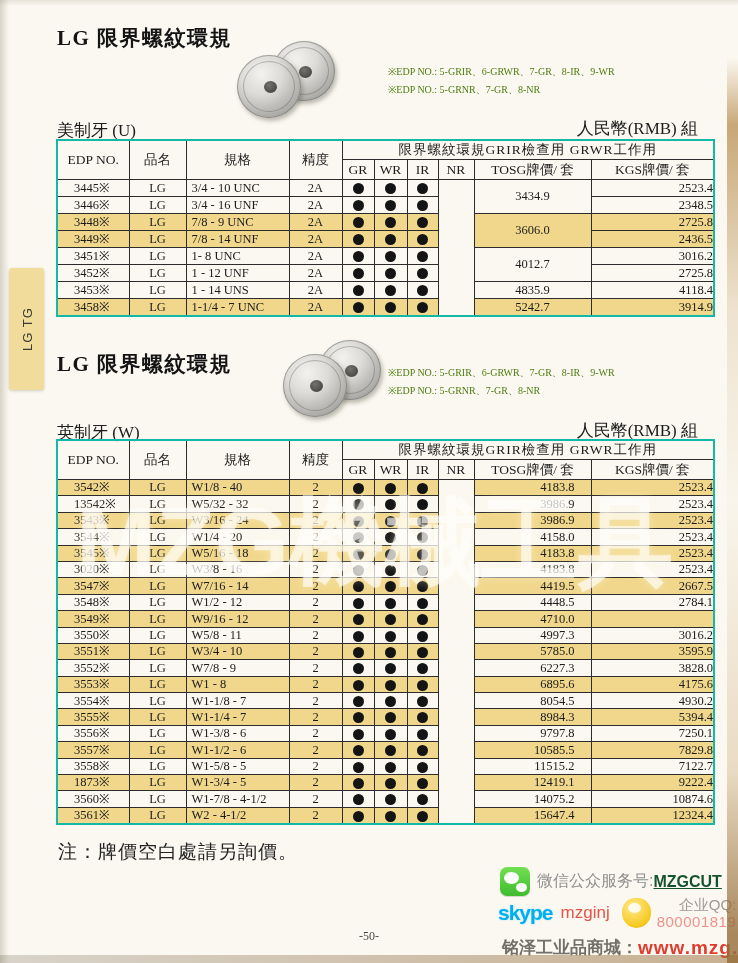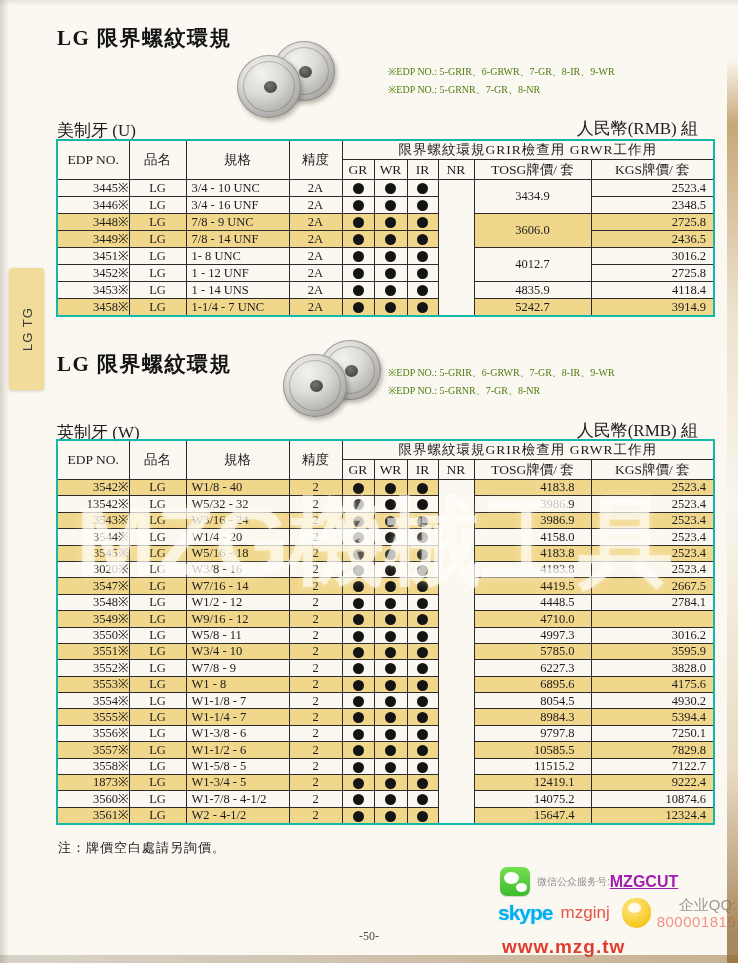--- a/index.html
+++ b/index.html
@@ -7,21 +7,21 @@
     width:738px;height:963px;position:relative;overflow:hidden;
     background:#fbf8f1;
     font-family:"Liberation Serif","DejaVu Serif",serif;
     color:#1c1c1c;
   }
   
   .sec-title{position:absolute;font-family:Liberation Serif, serif;
     font-weight:bold;font-size:21px;letter-spacing:1.5px;color:#141414;white-space:nowrap}
   .edp-note{position:absolute;font-size:10px;line-height:17.5px;white-space:nowrap;color:#4d7c0f}
   .lbl{position:absolute;font-size:17px;white-space:nowrap;color:#1d1d1d}
-  .note{position:absolute;left:58px;top:839px;font-size:13px;letter-spacing:1px;color:#222}
+  .note{position:absolute;left:58px;top:839px;font-size:19px;letter-spacing:1px;color:#222}
   .page-num{position:absolute;left:0;right:0;top:929px;text-align:center;font-size:12px;color:#4a4a4a}
 
   
   .rings{position:absolute;width:100px;height:78px}
   .ring{position:absolute;border-radius:50%;
     background:radial-gradient(circle at 38% 30%, #f3f2ef 0%, #dcdbd7 35%, #b5b4b0 66%, #8b8a86 100%);
     box-shadow:2px 3px 4px rgba(70,65,50,.35), inset 0 0 0 1px rgba(110,110,105,.55)}
   .ring::before{content:"";position:absolute;inset:6px;border-radius:50%;
     border:1px solid rgba(85,85,80,.35)}
   .ring::after{content:"";position:absolute;left:42%;top:41%;width:13px;height:12px;border-radius:50%;
@@ -32,30 +32,30 @@
   
   table.ptable{position:absolute;left:56px;border-collapse:collapse;table-layout:fixed;width:657px}
   table.ptable{border:2px solid #14b8a6}
   .ptable th,.ptable td{border:1px solid #2c2c2c;padding:0;white-space:nowrap;overflow:hidden}
   .ptable th{font-weight:normal;font-size:13.5px;background:transparent}
   .ptable tr.hr1 th{height:17px}
   .ptable tr.hr2 th{height:19px}
   .ptable th.gh{letter-spacing:1px}
   .t1 tbody td{height:16px;font-size:12.5px;line-height:1}
   .t2 tbody td{height:15.4px;font-size:12.5px;line-height:1}
-  td.edp{text-align:right;padding-left:16px}
+  td.edp{text-align:left;padding-left:16px}
   td.pin{text-align:center}
   td.spec{text-align:left;padding-left:5px}
   td.prec{text-align:center}
   td.dc{text-align:center;line-height:0}
   .dot{display:inline-block;width:11px;height:11px;border-radius:50%;background:#141414;vertical-align:middle}
   td.nr{border-top:none;border-bottom:none;background:#fbf8f1}
   td.tosg{text-align:right;padding-right:16px}
   .t1 td.tosg{text-align:center;padding-right:0}
-  td.kgs{text-align:right;padding-right:7px}
+  td.kgs{text-align:right;}
   tr.hl td{background:#f1d78b}
   tr.hl td.nr{background:#fbf8f1}
 
   
   .side-tab{position:absolute;left:9px;top:268px;width:35px;height:122px;background:#f2dc9b;
     border-radius:3px;box-shadow:0 1px 3px rgba(80,70,40,.25);z-index:2}
   .side-tab span{position:absolute;left:50%;top:50%;transform:translate(-50%,-50%) rotate(-90deg);
     font-family:"Liberation Sans","DejaVu Sans",sans-serif;font-size:13px;letter-spacing:1px;
     color:#3c3c36;white-space:nowrap}
   .watermark{position:absolute;left:76px;top:494px;z-index:5;pointer-events:none;
@@ -71,22 +71,22 @@
   .edge-bottom{position:absolute;left:0;bottom:0;width:100%;height:8px;z-index:9;pointer-events:none;
     background:linear-gradient(90deg,rgba(90,80,60,.22),rgba(150,105,50,.5))}
 
   
   .fline{position:absolute;display:flex;align-items:center;white-space:nowrap;
     font-family:"Liberation Sans","DejaVu Sans",sans-serif}
   .wx-icon{position:relative;display:inline-block;width:30px;height:29px;border-radius:7px;
     background:linear-gradient(#72e052,#3fbb2e);box-shadow:0 1px 1px rgba(0,0,0,.15);flex:0 0 auto}
   .wx-icon .b1{position:absolute;left:4px;top:5px;width:15px;height:12px;background:#fff;border-radius:50%}
   .wx-icon .b2{position:absolute;right:3px;bottom:4px;width:11px;height:9px;background:#fff;border-radius:50%}
-  .wx-label{font-size:10px;color:#8f8f8f;margin-left:7px}
-  .wx-account{font-size:16px;font-weight:bold;color:#a21caf;text-decoration:underline}
+  .wx-label{font-size:16px;color:#8f8f8f;margin-left:7px}
+  .wx-account{font-size:16px;font-weight:bold;color:#14532d;text-decoration:underline}
   .skype-logo{font-size:21px;font-weight:bold;letter-spacing:-1px;color:#00aff0;
     text-shadow:0 0 2px rgba(160,220,250,.9)}
   .skype-account{font-size:17px;color:#e55447;margin-left:8px}
   .qq-icon{position:relative;display:inline-block;width:29px;height:30px;margin-left:12px;flex:0 0 auto;
     border-radius:46% 46% 50% 50%;background:radial-gradient(circle at 38% 30%,#ffe98e,#f6c91f 70%,#e0ab12)}
   .qq-icon::after{content:"";position:absolute;left:6px;top:5px;width:13px;height:10px;border-radius:50%;
     background:rgba(255,255,255,.85)}
   .qq-text{margin-left:6px;text-align:right;line-height:17px}
   .qq-label{display:block;font-size:15px;color:#a09a90}
   .qq-number{display:block;font-size:15px;color:#ef928a;letter-spacing:.5px}
@@ -576,19 +576,20 @@
   <span class="skype-logo">skype</span>
   <span class="skype-account">mzginj</span>
   <span class="qq-icon"></span>
   <span class="qq-text">
     <span class="qq-label">企业QQ:</span>
     <span class="qq-number">800001819</span>
   </span>
 </div>
 
 <div class="fline" style="left:502px;top:936px">
+  <span class="mall-label">铭泽工业品商城：</span>
   <span class="mall-url">www.mzg.tw</span>
 </div>
 
 <div class="edge-left"></div>
 <div class="edge-top"></div>
 <div class="edge-right"></div>
 <div class="edge-bottom"></div>
 
 </body></html>

